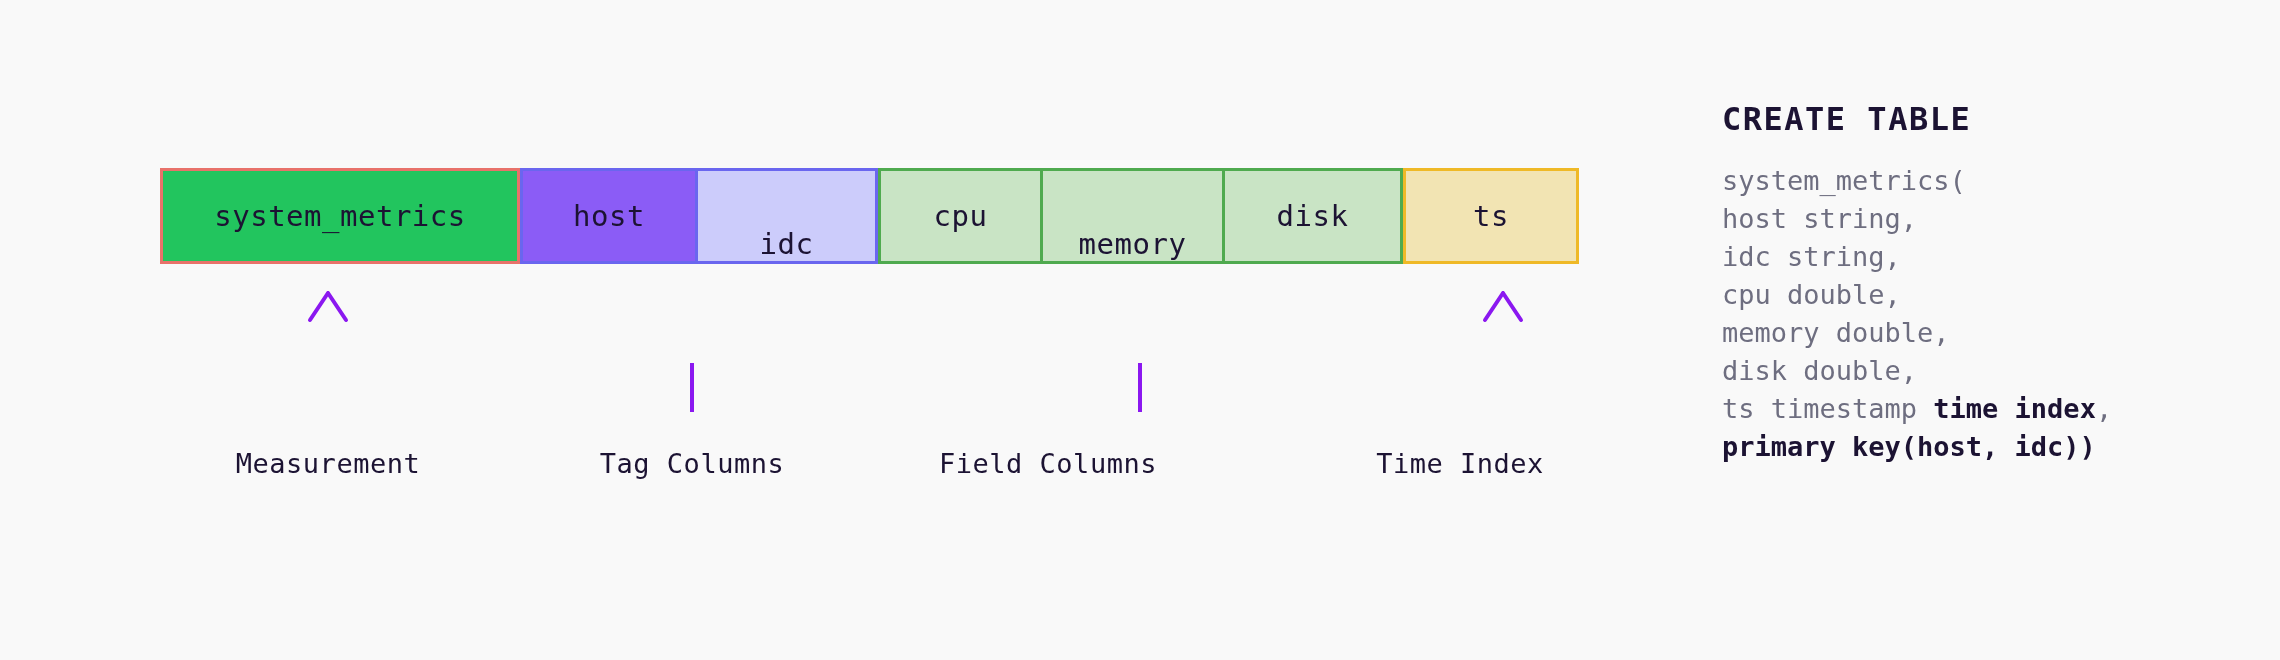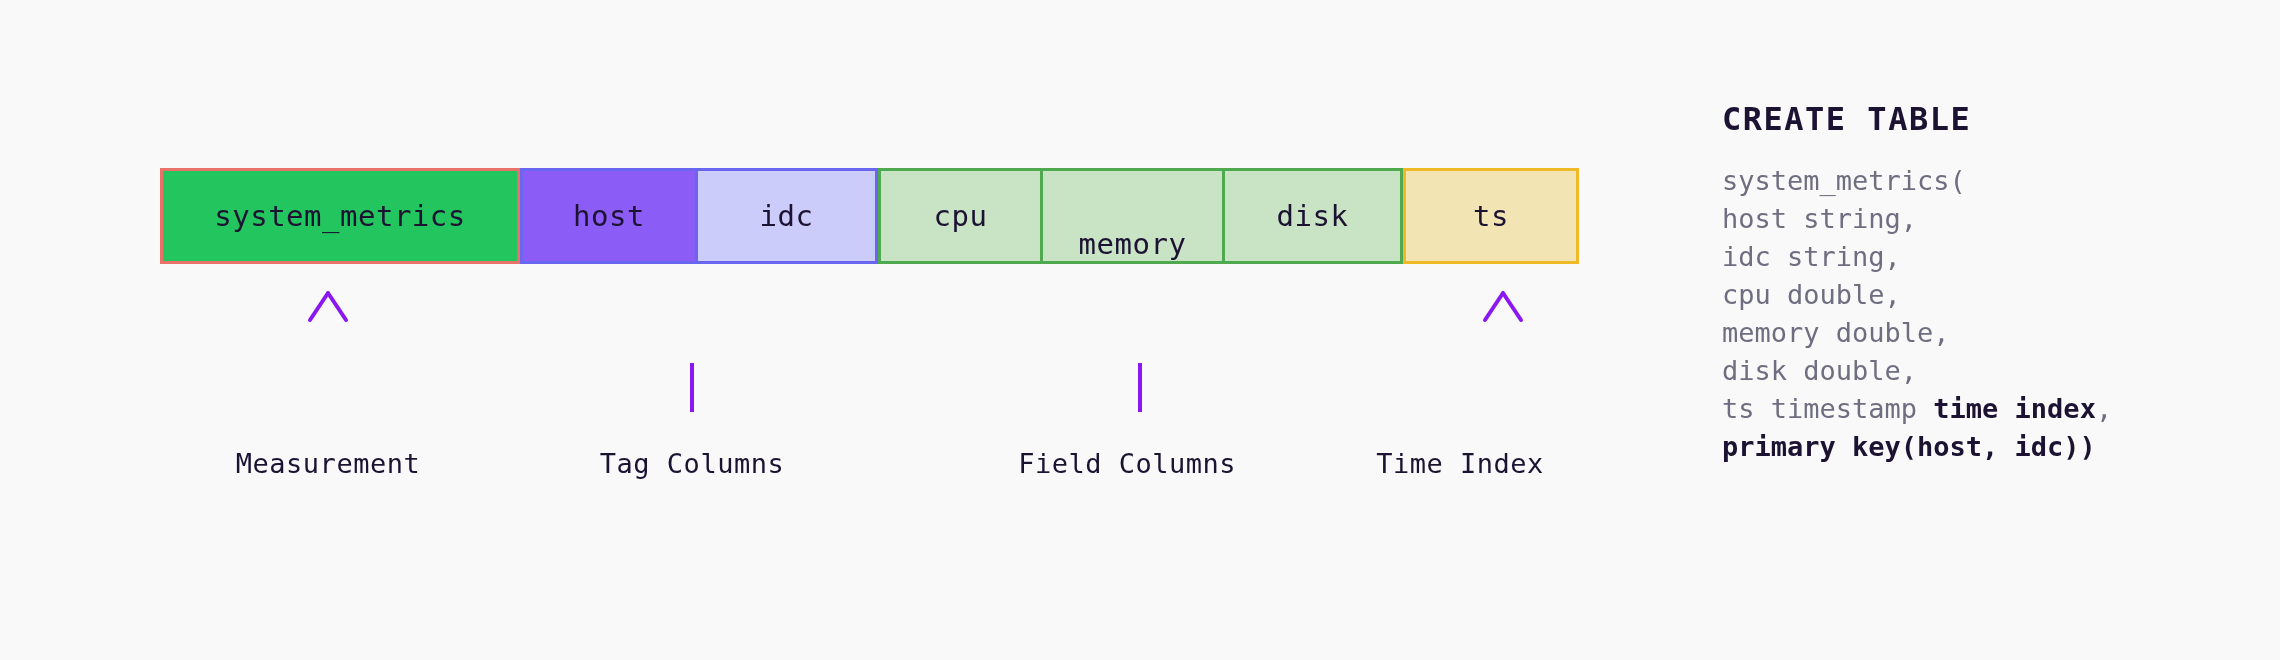--- a/index.html
+++ b/index.html
@@ -83,21 +83,21 @@
     top: 448px;
     text-align: center;
     font-family: "DejaVu Sans Mono", "Liberation Mono", monospace;
     font-size: 27px;
     color: #1c1333;
     white-space: nowrap;
     letter-spacing: 0.5px;
   }
   .label-measurement { left: 168px;  width: 320px; }
   .label-tag         { left: 532px;  width: 320px; }
-  .label-field       { left: 916px;  width: 320px; text-align: right; }
+  .label-field       { left: 888px;  width: 320px; }
   .label-time        { left: 1260px; width: 400px; }
 
   
   .sql {
     position: absolute;
     left: 1722px;
     top: 100px;
     width: 520px;
   }
   .sql-title {
@@ -127,21 +127,21 @@
 
 <div id="root">
 
   <div class="strip">
     <div class="cell measurement" style="background: #22c55e; border-color: rgb(232, 114, 106);">
       <span>system_metrics</span>
     </div>
     <div class="cell tag tag-host first" style="background: #8b5cf6; border-color: rgb(106, 102, 239);">
       <span>host</span>
     </div>
-    <div class="cell tag tag-idc" style="background: rgb(204, 204, 251); border-color: rgb(106, 102, 239);">
+    <div class="cell tag tag-idc" style="background: rgb(204, 204, 251); border-color: rgb(106, 102, 239); align-items: flex-end;">
       <span>idc</span>
     </div>
     <div class="cell field field-cpu first" style="background: rgb(201, 228, 197); border-color: rgb(79, 170, 79);">
       <span>cpu</span>
     </div>
     <div class="cell field field-memory" style="background: rgb(201, 228, 197); border-color: rgb(79, 170, 79); align-items: flex-end;">
       <span>memory</span>
     </div>
     <div class="cell field field-disk" style="background: rgb(201, 228, 197); border-color: rgb(79, 170, 79);">
       <span>disk</span>

